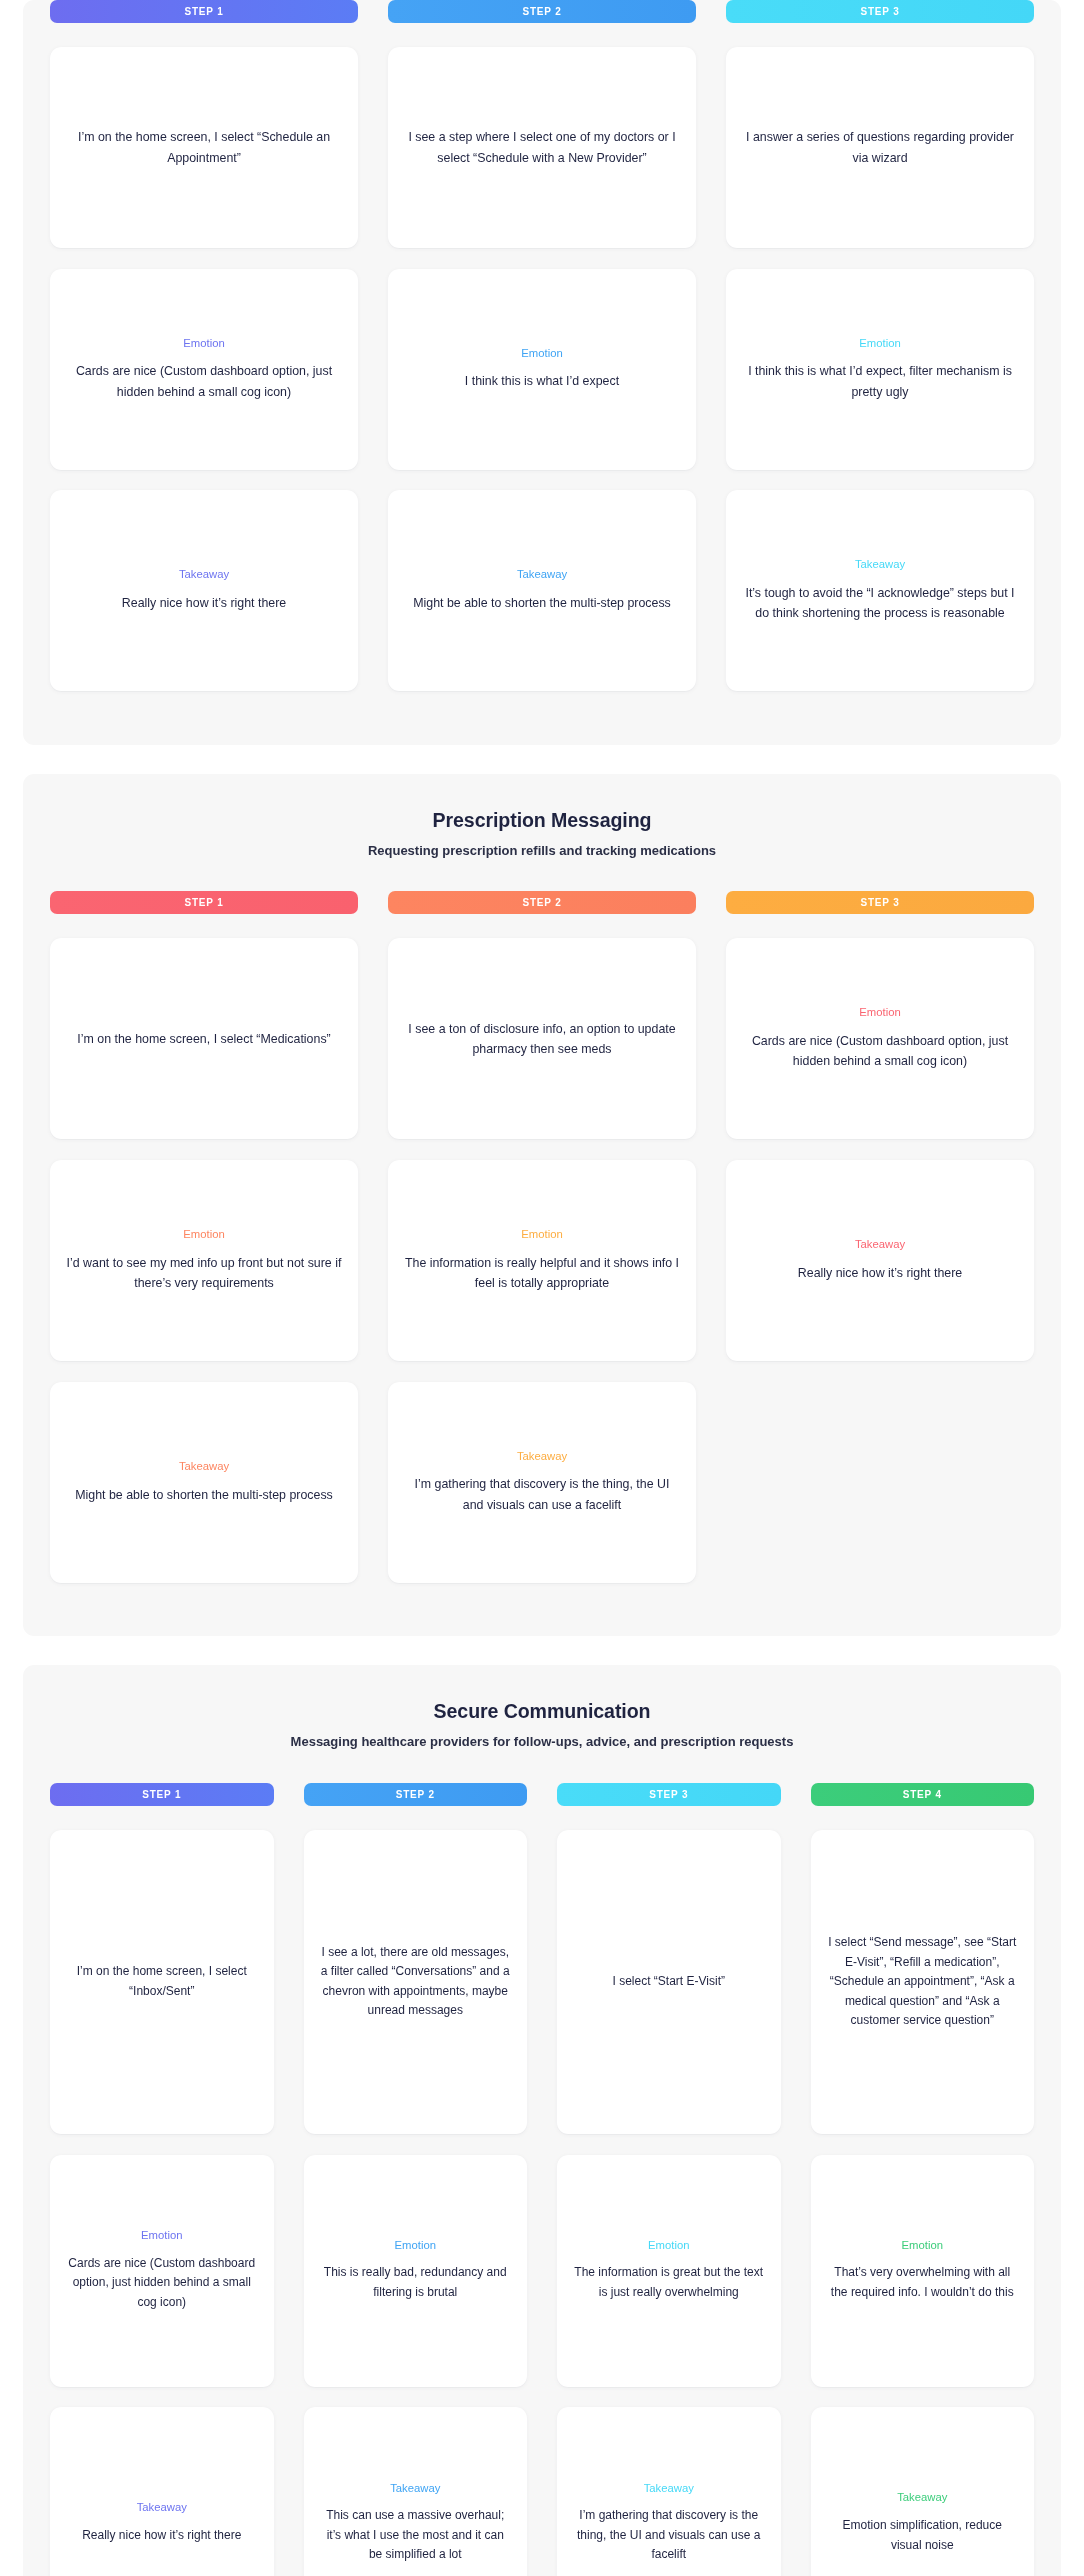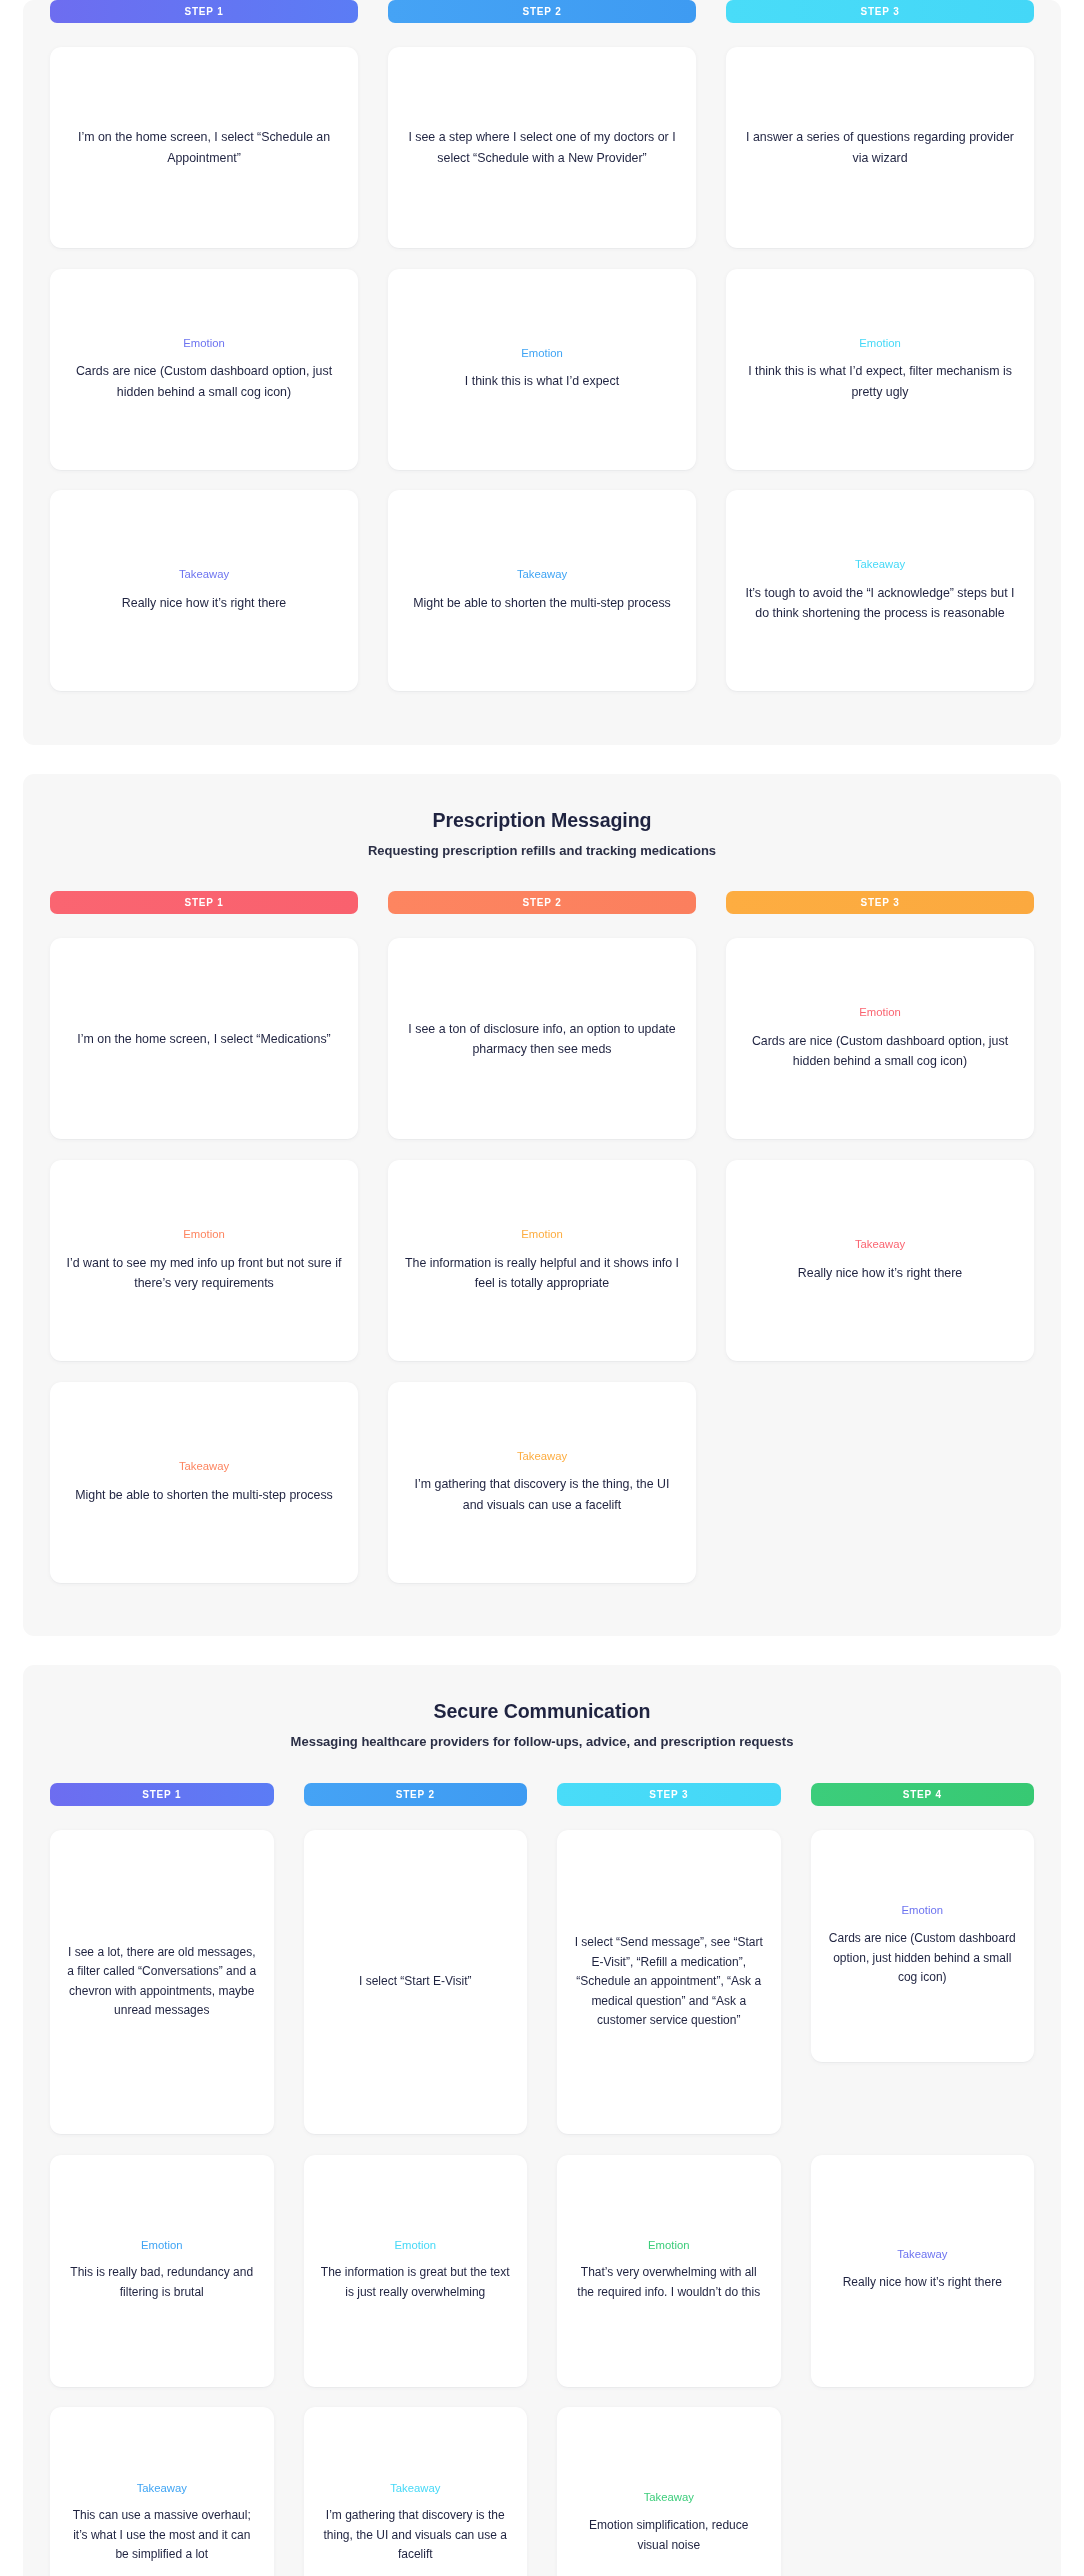--- a/index.html
+++ b/index.html
@@ -218,20 +218,25 @@
         <div class="section-title">Secure Communication</div>
         <div class="section-subtitle">Messaging healthcare providers for follow-ups, advice, and prescription requests</div>
       </div>
       <div class="steps-grid cols-4">
         <div class="step-header" style="background: linear-gradient(90deg, rgb(109, 109, 240), rgb(91, 124, 245));">STEP 1</div>
         <div class="step-header" style="background: linear-gradient(90deg, rgb(69, 163, 245), rgb(62, 155, 242));">STEP 2</div>
         <div class="step-header" style="background: linear-gradient(90deg, rgb(73, 220, 248), rgb(68, 215, 247));">STEP 3</div>
         <div class="step-header" style="background: linear-gradient(90deg, rgb(60, 205, 123), rgb(55, 201, 115));">STEP 4</div>
         <div class="row-step">
           <div class="card">
+            <div class="card-text">I’m on the home screen, I select “Inbox/Sent”</div>
+          </div>
+        </div>
+        <div class="row-step">
+          <div class="card">
             <div class="card-text">I see a lot, there are old messages, a filter called “Conversations” and a chevron with appointments, maybe unread messages</div>
           </div>
         </div>
         <div class="row-step">
           <div class="card">
             <div class="card-text">I select “Start E-Visit”</div>
           </div>
         </div>
         <div class="row-step">
           <div class="card">

